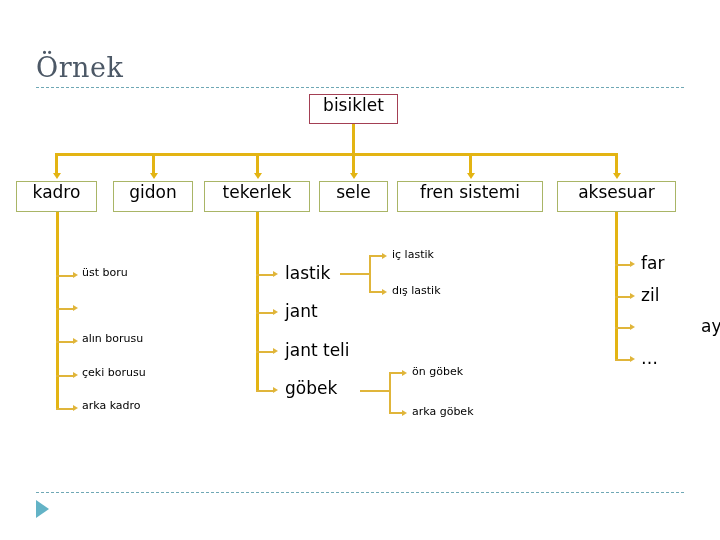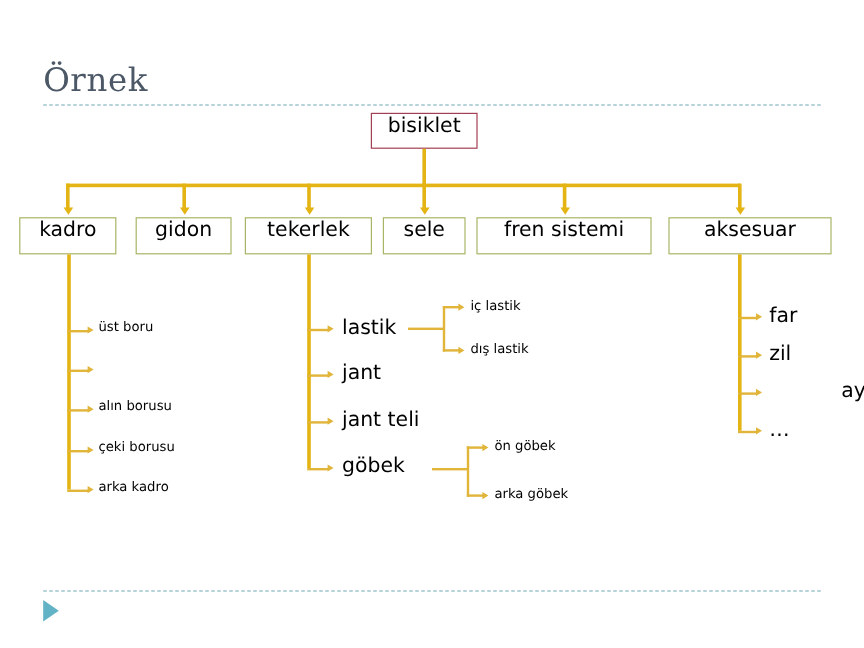--- a/index.html
+++ b/index.html
@@ -170,21 +170,21 @@
   </div>
   <div class="node node-l2" style="left:204px; top:181px; width:106px;">
     <span>tekerlek</span>
   </div>
   <div class="node node-l2" style="left:319px; top:181px; width:69px;">
     <span>sele</span>
   </div>
   <div class="node node-l2" style="left:397px; top:181px; width:146px;">
     <span>fren sistemi</span>
   </div>
-  <div class="node node-l2" style="left:557px; top:181px; width:136px;">
+  <div class="node node-l2" style="left:557px; top:181px; width:119px;">
     <span>aksesuar</span>
   </div>
 
   <div class="conn-v" style="left:56px; top:212px; height:196px;"></div>
 
   <div class="conn-h-thin" style="left:56px; top:275px; width:18px;"></div>
   <div class="arrow-right" style="left:73px; top:271.5px;"></div>
   <div class="leaf leaf-lg" style="left:82px; top:266px;">üst boru</div>
 
   <div class="conn-h-thin" style="left:56px; top:308px; width:18px;"></div>

